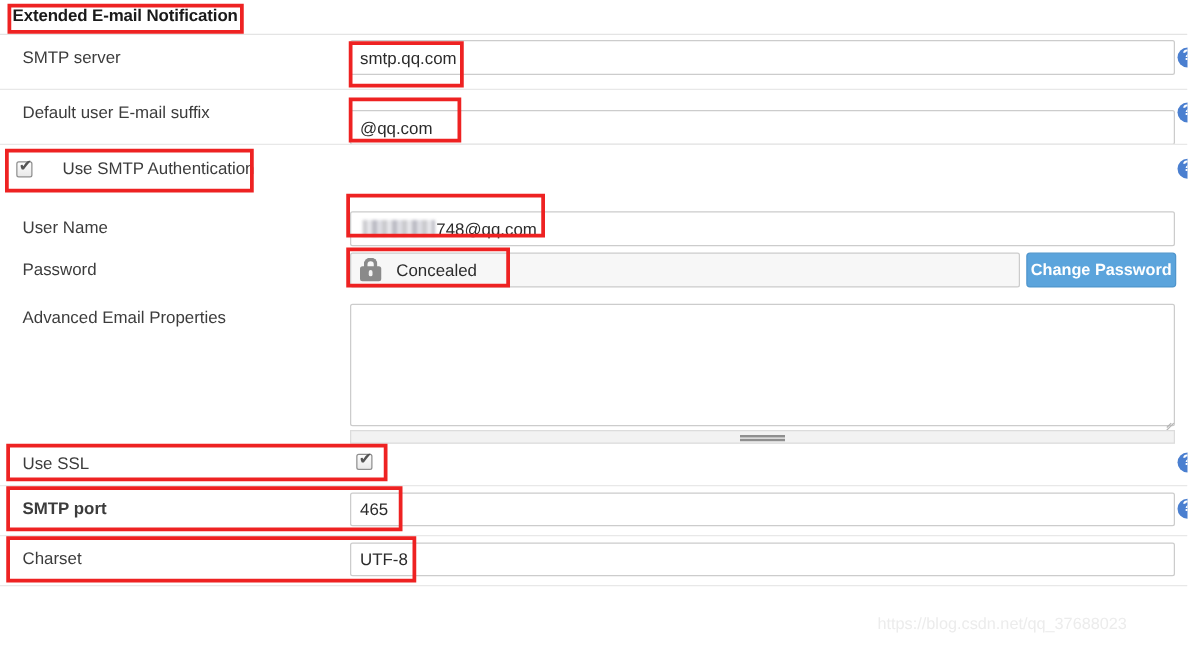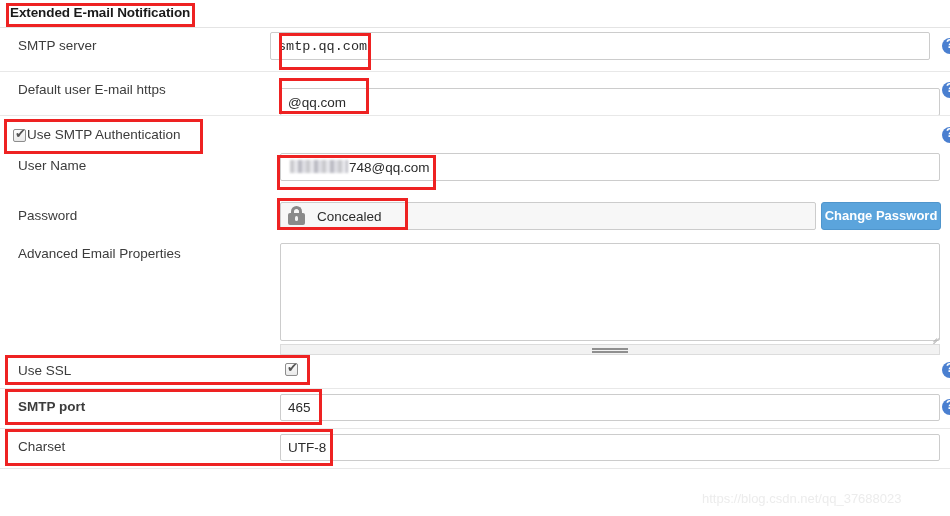--- a/index.html
+++ b/index.html
@@ -271,47 +271,47 @@
 <body>
 
 <div id="page">
 
   <div class="section-header">
     <div class="title">Extended E-mail Notification</div>
   </div>
 
   <div class="row" style="top:28px;height:44px;">
     <div class="row-label" style="top:10px;">SMTP server</div>
-    <input class="txt" style="left: 270px; top: 4px; width: 660px; height: 28px; font-family: Liberation Mono, monospace;" value="smtp.qq.com">
+    <input class="txt" style="left: 280px; top: 4px; width: 660px; height: 28px;" value="smtp.qq.com">
     <div class="help-icon" style="left:942px;top:10px;">
       <span>?</span>
     </div>
     <div class="row-sep" style="top:43px;"></div>
   </div>
 
   <div class="row" style="top:72px;height:44px;">
-    <div class="row-label" style="top:10px;">Default user E-mail https</div>
+    <div class="row-label" style="top:10px;">Default user E-mail suffix</div>
     <input class="txt" style="left: 280px; top: 16px; width: 660px; height: 28px;" value="@qq.com">
     <div class="help-icon" style="left:942px;top:10px;">
       <span>?</span>
     </div>
     <div class="row-sep" style="top:43px;"></div>
   </div>
 
   <div class="row" style="top:116px;height:40px;">
     <div class="cb" style="left:13px;top:13px;">
       <div class="tick">✔</div>
     </div>
-    <div class="row-label" style="left:27px;top:11px;">Use SMTP Authentication</div>
+    <div class="row-label" style="left:50px;top:11px;">Use SMTP Authentication</div>
     <div class="help-icon" style="left:942px;top:11px;">
       <span>?</span>
     </div>
   </div>
 
-  <div class="row" style="top:148px;height:42px;">
+  <div class="row" style="top:164px;height:42px;">
     <div class="row-label" style="top:10px;">User Name</div>
     <input class="txt" style="left: 280px; top: 5px; width: 660px; height: 28px; padding-left: 68px;" value="748@qq.com">
     <div class="blur-redact" style="left:290px;top:12px;width:58px;height:13px;"></div>
   </div>
 
   <div class="row" style="top:198px;height:42px;">
     <div class="row-label" style="top:10px;">Password</div>
     <div class="txt readonly-grey" style="left:280px;top:4px;width:536px;height:28px;"></div>
     <div class="lock" style="left:288px;top:8px;">
       <div class="shackle"></div>

